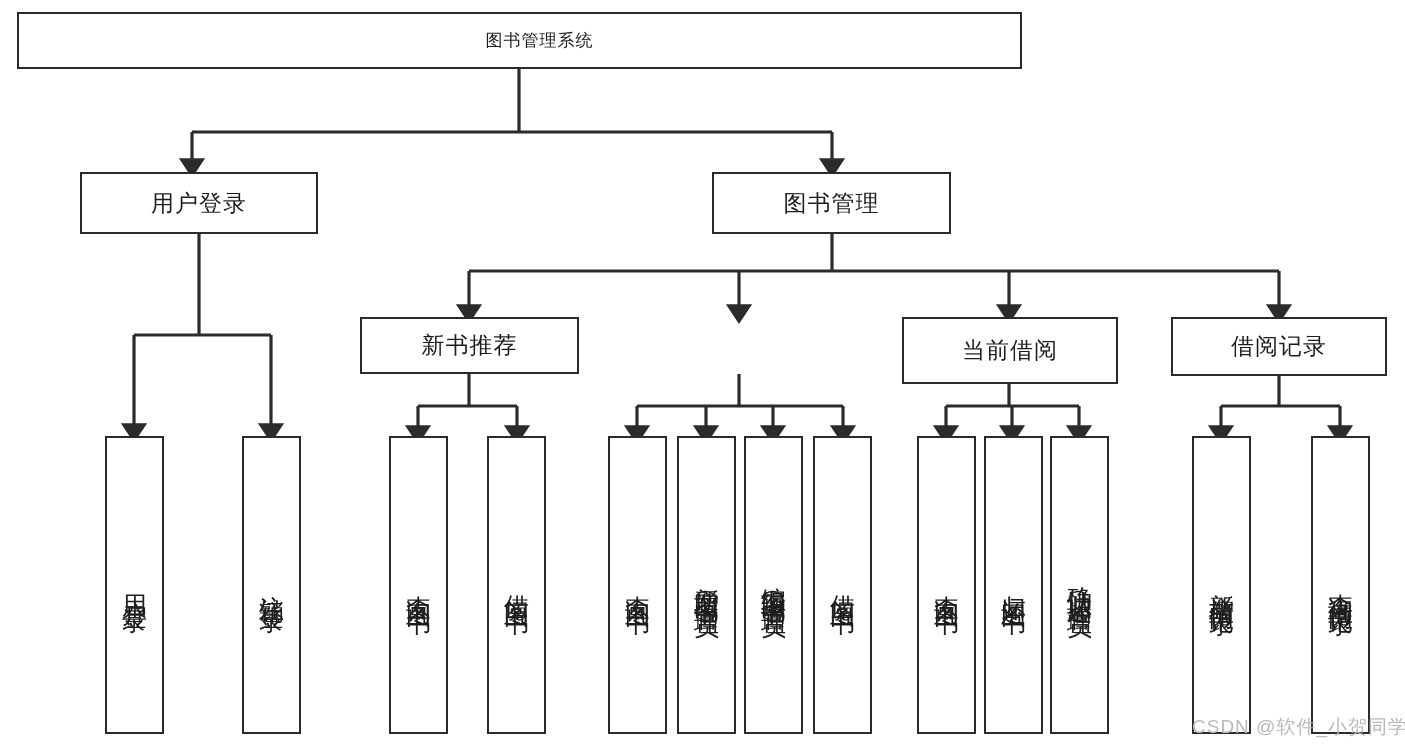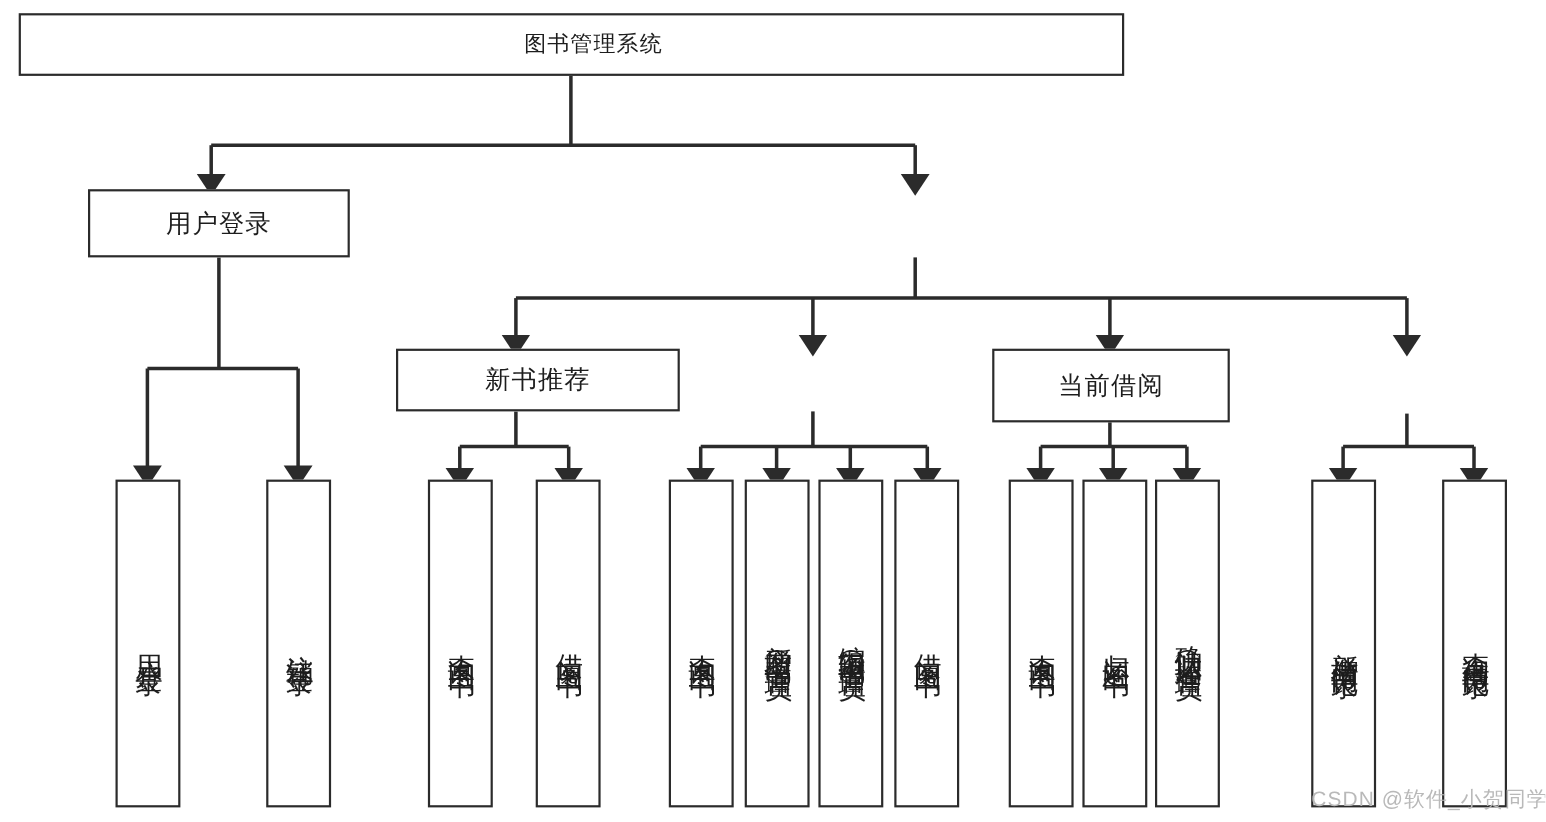--- a/index.html
+++ b/index.html
@@ -39,21 +39,21 @@
   .node .label {
     color: #1d1d1d;
     letter-spacing: 1px;
     line-height: 1.15;
     white-space: nowrap;
   }
   .node.horiz .label {
     font-size: 23px;
   }
   .node.root .label {
-    font-size: 20px;
+    font-size: 17px;
     margin-left: 40px;
   }
   .node.vert {
     align-items: center;
     justify-content: center;
   }
   .node.vert .label {
     writing-mode: vertical-rl;
     text-orientation: upright;
     font-size: 25px;
@@ -129,30 +129,36 @@
   </svg>
 
   <div class="node root horiz" style="left:17px; top:12px; width:1005px; height:57px;">
     <span class="label">图书管理系统</span>
   </div>
 
   <div class="node horiz" style="left:80px; top:172px; width:238px; height:62px;">
     <span class="label">用户登录</span>
   </div>
 
-
-  <div class="node horiz" style="left:360px; top:317px; width:258px; height:57px;">
+  <div class="node horiz" style="left:712px; top:172px; width:239px; height:62px;">
+    <span class="label">图书管理</span>
+  </div>
+
+  <div class="node horiz" style="left:360px; top:317px; width:219px; height:57px;">
     <span class="label">新书推荐</span>
   </div>
 
 
   <div class="node horiz" style="left:902px; top:317px; width:216px; height:67px;">
     <span class="label">当前借阅</span>
   </div>
 
+  <div class="node horiz" style="left:1171px; top:317px; width:216px; height:59px;">
+    <span class="label">借阅记录</span>
+  </div>
 
   <div class="node vert" style="left:105px; top:436px; width:59px; height:298px;">
     <span class="label">用户登录</span>
   </div>
 
   <div class="node vert" style="left:242px; top:436px; width:59px; height:298px;">
     <span class="label">注销登录</span>
   </div>
 
   <div class="node vert" style="left:389px; top:436px; width:59px; height:298px;">

